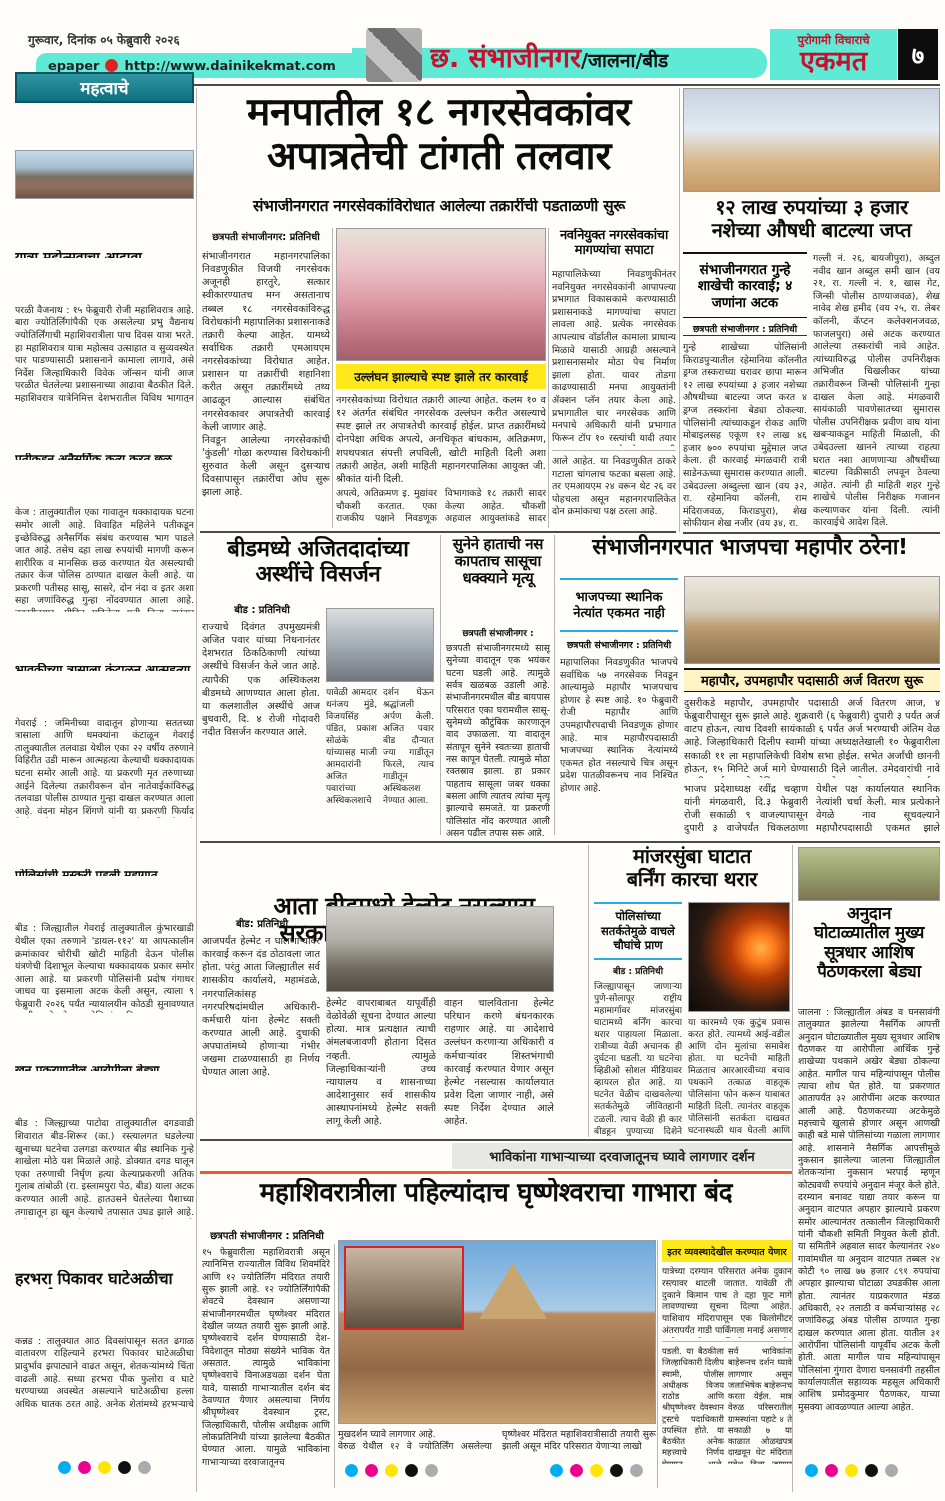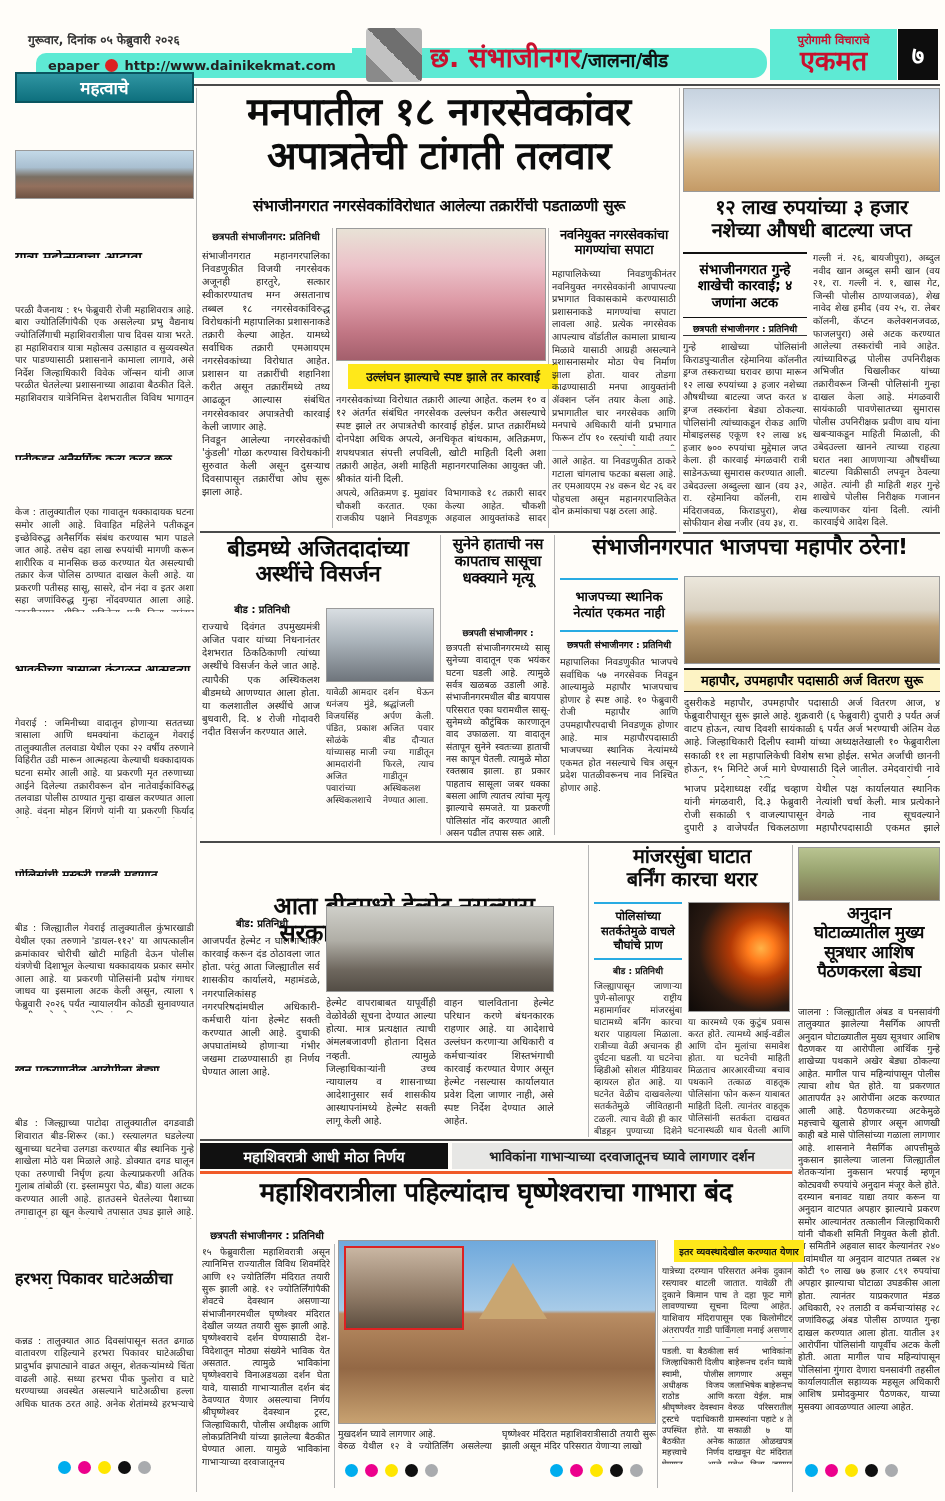--- a/index.html
+++ b/index.html
@@ -24,21 +24,21 @@
   .masthead-red{color:#c8102e;font-weight:800;}
   
   #sidebar{display:flex;flex-direction:column;overflow:hidden;}
   #sidebar h3{margin:7px 0 2px 0;font-size:12px;font-weight:800;color:#0d0d0d;
               line-height:1.1;overflow:hidden;}
   #sidebar p{margin:0;}
   .side-title{background:linear-gradient(180deg,#2f95a2 0%,#0e707e 100%);
               border:2px solid #0a5560;color:#fff;font-weight:800;font-size:17px;
               text-align:center;padding:2px 0;}
   .ybox{background:#ffe81a;font-weight:800;text-align:left;color:#111;
-        display:flex;align-items:center;justify-content:center;overflow:hidden;margin-left:12px;}
+        display:flex;align-items:center;justify-content:center;overflow:hidden;}
   .bluebox{border-top:2.5px solid #29abe2;border-bottom:2.5px solid #29abe2;
            font-weight:800;text-align:center;color:#0d0d0d;display:flex;
            align-items:center;justify-content:center;overflow:hidden;line-height:1.25;}
   .kicker{background:#111;color:#fff;font-weight:800;display:flex;align-items:center;
           justify-content:center;overflow:hidden;}
   .strap{background:#e7e7e5;color:#222;font-weight:800;display:flex;align-items:center;
          justify-content:center;overflow:hidden;}
   .boxed-head{border-top:2.5px solid #111;border-bottom:1.5px solid #111;
               font-weight:800;text-align:center;line-height:1.22;overflow:hidden;
               display:flex;align-items:center;justify-content:center;}
@@ -201,21 +201,20 @@
   <div class="abs lrule" style="left:792px;top:845px;width:1px;height:647px;"></div>
   <div class="abs photo ph-flood" style="left:798px;top:847px;width:142px;height:54px;"></div>
   <div class="abs headline" style="left:798px;top:904px;width:142px;height:98px;font-size:17px;">अनुदान
 घोटाळ्यातील मुख्य
 सूत्रधार आशिष
 पैठणकरला बेड्या</div>
   <div class="abs bodytxt" style="left:798px;top:1006px;width:142px;height:452px;font-size:9.2px;">जालना : जिल्ह्यातील अंबड व घनसावंगी तालुक्यात झालेल्या नैसर्गिक आपत्ती अनुदान घोटाळ्यातील मुख्य सूत्रधार आशिष पैठणकर या आरोपीला आर्थिक गुन्हे शाखेच्या पथकाने अखेर बेड्या ठोकल्या आहेत. मागील पाच महिन्यांपासून पोलीस त्याचा शोध घेत होते. या प्रकरणात आतापर्यंत ३२ आरोपींना अटक करण्यात आली आहे. पैठणकरच्या अटकेमुळे महत्त्वाचे खुलासे होणार असून आणखी काही बडे मासे पोलिसांच्या गळाला लागणार आहे. शासनाने नैसर्गिक आपत्तीमुळे नुकसान झालेल्या जालना जिल्ह्यातील शेतकऱ्यांना नुकसान भरपाई म्हणून कोट्यवधी रुपयांचे अनुदान मंजूर केले होते. दरम्यान बनावट याद्या तयार करून या अनुदान वाटपात अपहार झाल्याचे प्रकरण समोर आल्यानंतर तत्कालीन जिल्हाधिकारी यांनी चौकशी समिती नियुक्त केली होती. या समितीने अहवाल सादर केल्यानंतर २४० गावांमधील या अनुदान वाटपात तब्बल २४ कोटी ९० लाख ७७ हजार ८९१ रुपयांचा अपहार झाल्याचा घोटाळा उघडकीस आला होता. त्यानंतर याप्रकरणात मंडळ अधिकारी, २२ तलाठी व कर्मचाऱ्यांसह २८ जणांविरुद्ध अंबड पोलीस ठाण्यात गुन्हा दाखल करण्यात आला होता. यातील ३१ आरोपींना पोलिसांनी यापूर्वीच अटक केली होती. आता मागील पाच महिन्यांपासून पोलिसांना गुंगारा देणारा घनसावंगी तहसील कार्यालयातील सहाय्यक महसूल अधिकारी आशिष प्रमोदकुमार पैठणकर, याच्या मुसक्या आवळण्यात आल्या आहेत.</div>
 
   <div class="abs rule" style="left:200px;top:1139px;width:592px;height:1.5px;"></div>
 
-  <div class="abs kicker" style="left:200px;top:1143px;width:248px;height:26px;font-size:14.5px;">महाशिवरात्री आधी मोठा निर्णय</div>
   <div class="abs strap" style="left:452px;top:1143px;width:340px;height:26px;font-size:13px;">भाविकांना गाभाऱ्याच्या दरवाजातूनच घ्यावे लागणार दर्शन</div>
   <div class="abs" style="left:200px;top:1171px;width:592px;height:3px;background:#f05a28;"></div>
   <div class="abs headline" style="left:200px;top:1178px;width:592px;height:46px;font-size:26px;white-space:nowrap;">महाशिवरात्रीला पहिल्यांदाच घृष्णेश्वराचा गाभारा बंद</div>
   <div class="abs byline" style="left:202px;top:1228px;width:130px;height:14px;">छत्रपती संभाजीनगर : प्रतिनिधी</div>
   <div class="abs bodytxt" style="left:202px;top:1246px;width:128px;height:242px;font-size:9.2px;">१५ फेब्रुवारीला महाशिवरात्री असून त्यानिमित्त राज्यातील विविध शिवमंदिरे आणि १२ ज्योतिर्लिंग मंदिरात तयारी सुरू झाली आहे. १२ ज्योतिर्लिंगांपैकी शेवटचे देवस्थान असणाऱ्या संभाजीनगरमधील घृष्णेश्वर मंदिरात देखील जय्यत तयारी सुरू झाली आहे. घृष्णेश्वराचे दर्शन घेण्यासाठी देश-विदेशातून मोठ्या संख्येने भाविक येत असतात. त्यामुळे भाविकांना घृष्णेश्वराचे विनाअडथळा दर्शन घेता यावे, यासाठी गाभाऱ्यातील दर्शन बंद ठेवण्यात येणार असल्याचा निर्णय श्रीघृष्णेश्वर देवस्थान ट्रस्ट, जिल्हाधिकारी, पोलीस अधीक्षक आणि लोकप्रतिनिधी यांच्या झालेल्या बैठकीत घेण्यात आला. यामुळे भाविकांना गाभाऱ्याच्या दरवाजातूनच</div>
 
   <div class="abs lrule" style="left:334px;top:1244px;width:1px;height:244px;"></div>
   <div class="abs photo ph-temple" style="left:338px;top:1240px;width:318px;height:184px;">
     <div style="position:absolute;left:140px;top:22px;width:0;height:0;
          border-left:34px solid transparent;border-right:34px solid transparent;

